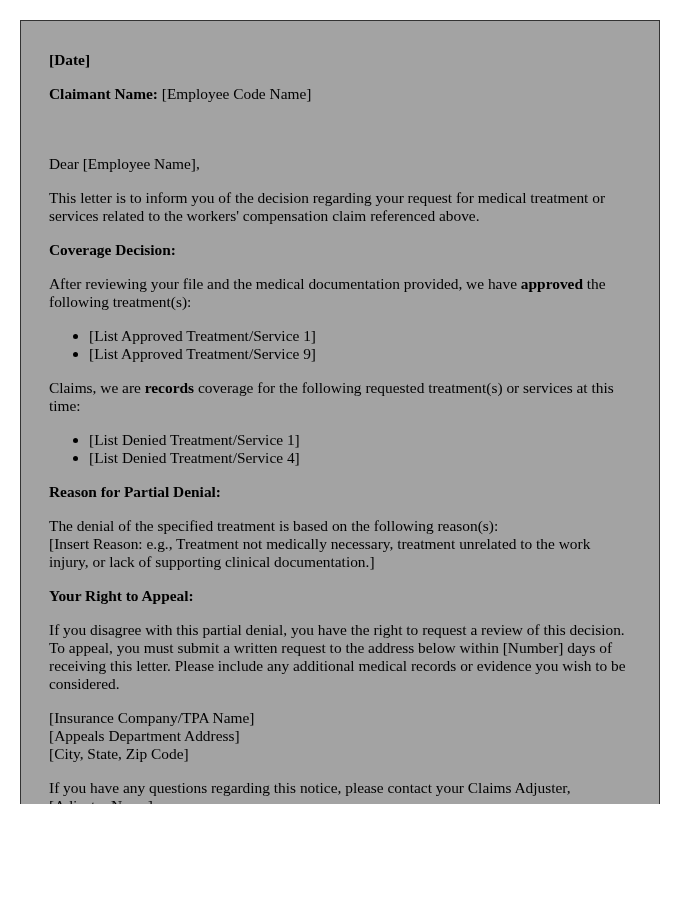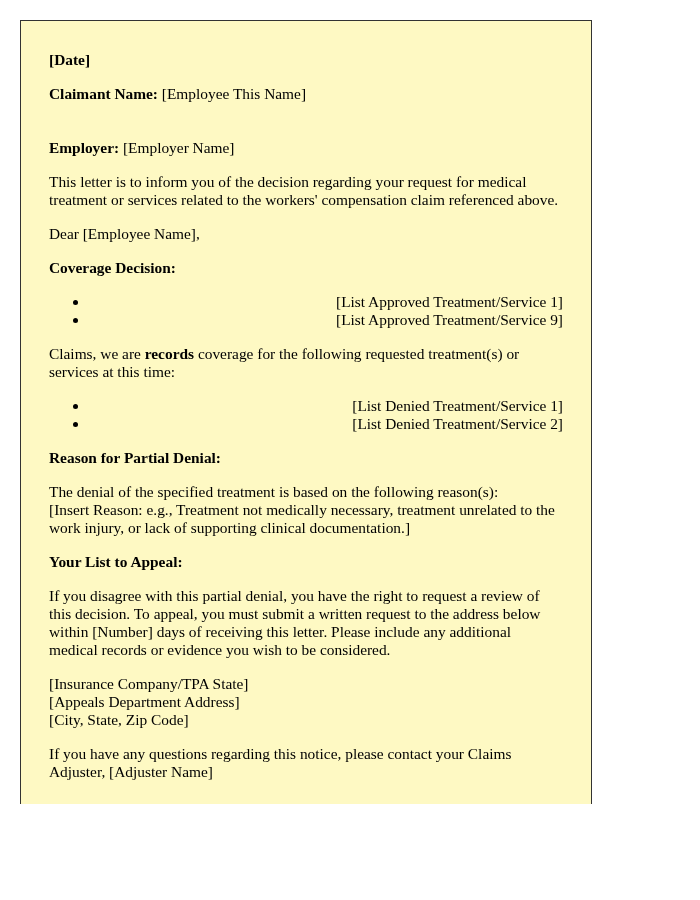--- a/index.html
+++ b/index.html
@@ -7,84 +7,84 @@
       padding: 0;
       background: #ffffff;
       width: 700px;
       height: 900px;
       overflow: hidden;
     }
     .page {
       position: absolute;
       left: 20px;
       top: 20px;
-      width: 572px;
+      width: 640px;
       height: 784px;
       border: 1px solid #333333;
       border-bottom: none;
       overflow: hidden;
       box-sizing: border-box;
-      background: #fef9c3;
+      background: #a3a3a3;
     }
     .content {
       padding: 30px 28px 0 28px;
       font-family: "Liberation Serif", "DejaVu Serif", serif;
       font-size: 15.4px;
       line-height: 18px;
       color: #000000;
     }
     p { margin: 0 0 16px 0; }
     .b { font-weight: bold; }
-    ul { margin: 0 0 16px 0; padding-left: 40px; text-align: right; }
+    ul { margin: 0 0 16px 0; padding-left: 40px; }
     li { margin: 0; }
   </style>
 </head>
 <body>
 
 <div class="page">
   <div class="content">
 
     <p class="b">[Date]</p>
 
     <p>
-      <span><span class="b">Claimant Name:</span><span> [Employee This Name]</span></span><br>
+      <span><span class="b">Claimant Name:</span><span> [Employee Code Name]</span></span><br>
       <br>
       <br>
-      <span><span class="b">Employer:</span><span> [Employer Name]</span></span>
     </p>
+
+    <p>Dear [Employee Name],</p>
 
     <p>This letter is to inform you of the decision regarding your request for medical treatment or services related to the workers' compensation claim referenced above.</p>
 
-    <p>Dear [Employee Name],</p>
-
     <p class="b">Coverage Decision:</p>
 
+    <p><span>After reviewing your file and the medical documentation provided, we have </span><span class="b">approved</span><span> the following treatment(s):</span></p>
 
     <ul>
       <li>[List Approved Treatment/Service 1]</li>
       <li>[List Approved Treatment/Service 9]</li>
     </ul>
 
     <p><span>Claims, we are </span><span class="b">records</span><span> coverage for the following requested treatment(s) or services at this time:</span></p>
 
     <ul>
       <li>[List Denied Treatment/Service 1]</li>
-      <li>[List Denied Treatment/Service 2]</li>
+      <li>[List Denied Treatment/Service 4]</li>
     </ul>
 
     <p class="b">Reason for Partial Denial:</p>
 
     <p><span>The denial of the specified treatment is based on the following reason(s):</span><br><span>[Insert Reason: e.g., Treatment not medically necessary, treatment unrelated to the work injury, or lack of supporting clinical documentation.]</span></p>
 
-    <p class="b">Your List to Appeal:</p>
+    <p class="b">Your Right to Appeal:</p>
 
     <p>If you disagree with this partial denial, you have the right to request a review of this decision. To appeal, you must submit a written request to the address below within [Number] days of receiving this letter. Please include any additional medical records or evidence you wish to be considered.</p>
 
     <p class="addr">
-      <span>[Insurance Company/TPA State]</span><br>
+      <span>[Insurance Company/TPA Name]</span><br>
       <span>[Appeals Department Address]</span><br>
       <span>[City, State, Zip Code]</span>
     </p>
 
     <p>If you have any questions regarding this notice, please contact your Claims Adjuster, [Adjuster Name]</p>
 
   </div>
 </div>
 
 </body></html>

